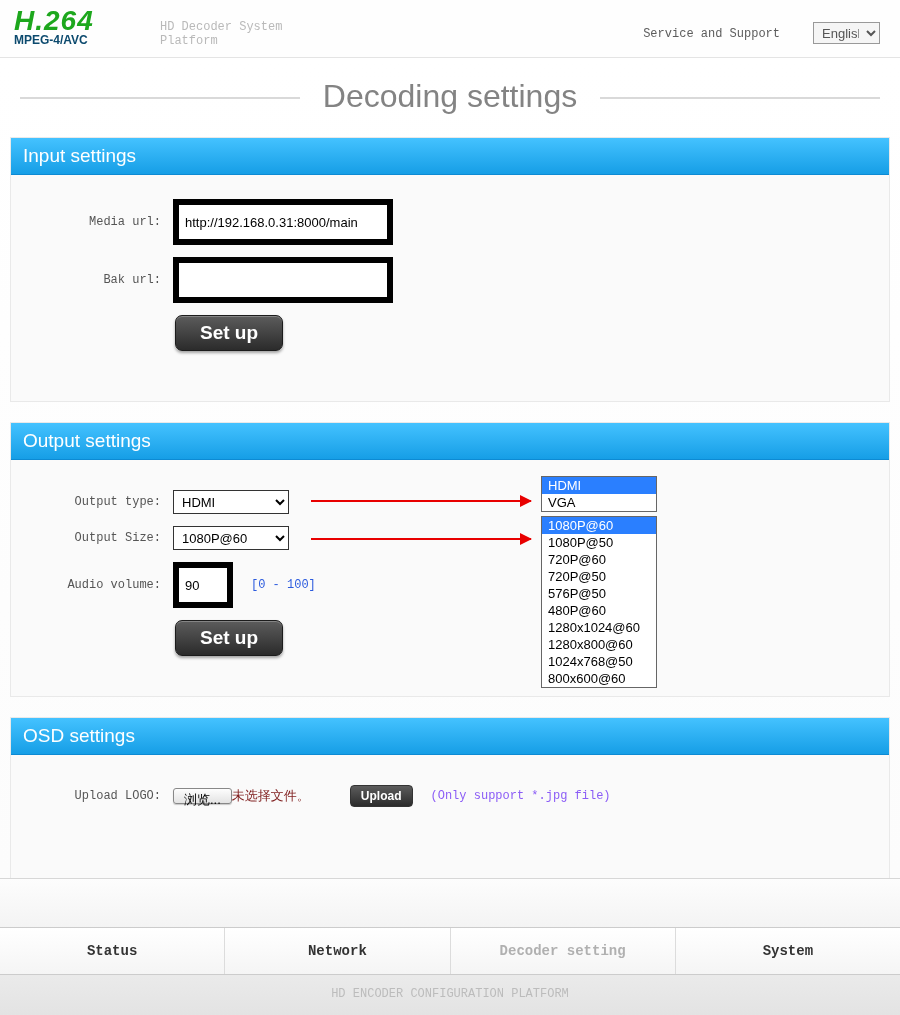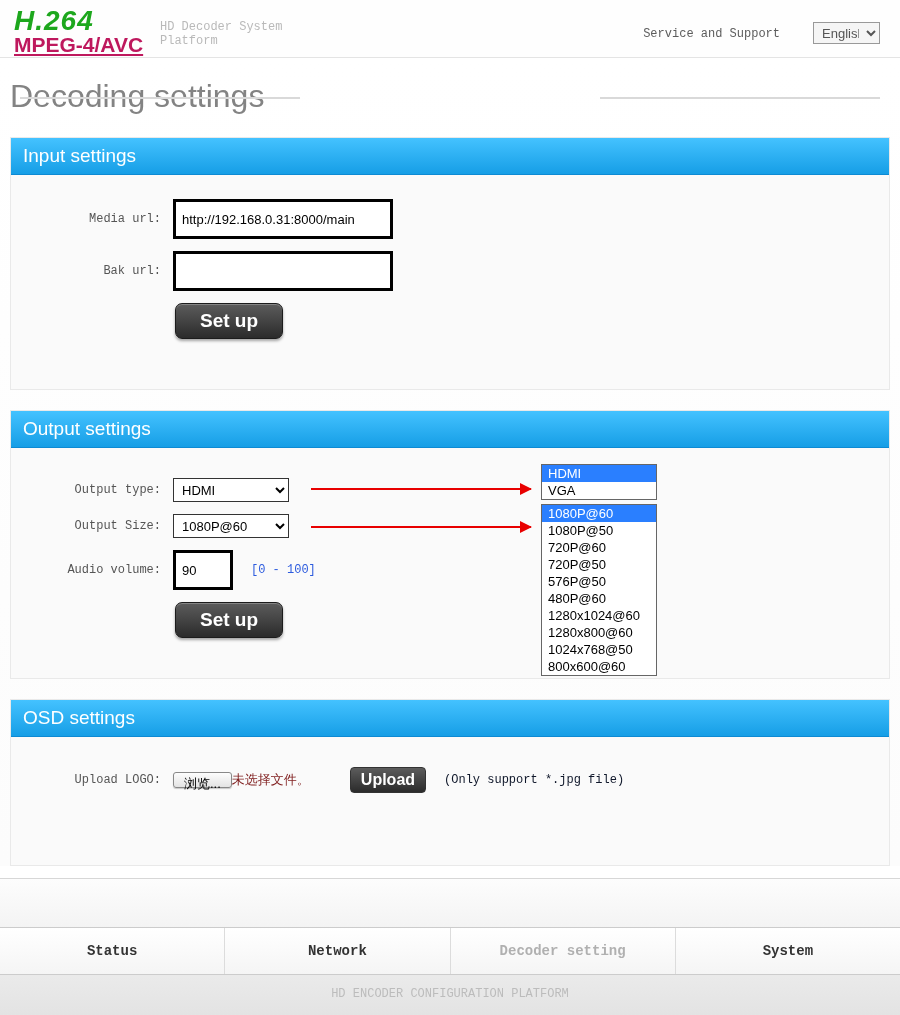--- a/index.html
+++ b/index.html
@@ -19,23 +19,22 @@
     background:#fefefe;
   }
   .logo { position:absolute; left:14px; top:5px; }
   .logo-line1 {
     font-family: Impact, "Arial Black", sans-serif;
     font-size:28px; font-weight:900; color:#1da71d; font-style:italic;
     letter-spacing:1px;
   }
   .logo-line2 {
     font-family: Impact, "Arial Black", sans-serif;
-    font-size:21px; font-weight:900; color:#be185d; letter-spacing:0;
+    font-size:12px; font-weight:900; color:#0c4a6e; letter-spacing:0;
     margin-top:-4px;
-    text-decoration:underline;
   }
   .logo-subtitle {
     position:absolute; left:160px; top:20px;
     font-size:12px; color:#b9b9b9; line-height:1.2; white-space:pre-line;
   }
   .service-link {
     position:absolute; right:120px; top:27px;
     font-size:12px; color:#5c5c5c;
   }
   .lang-select {
@@ -43,20 +42,21 @@
     border:1px solid #999; background:#f5f5f5;
     font-family:Arial, sans-serif; font-size:13px;
     width:67px; height:22px; padding:0 4px; color:#555;
   }
   
   .page {
     padding:6px 10px 0 10px;
     background:linear-gradient(to bottom,#fff 0,#fcfcfc 100%);
   }
   .page-title {
+    text-align:center;
     font-family:"Segoe UI Light","Segoe UI",Arial,sans-serif;
     font-size:32px; color:#838383; font-weight:300;
     margin:14px 0 22px 0;
     position:relative;
   }
   .page-title::before, .page-title::after {
     content:""; position:absolute; top:50%;
     width:280px; height:0; border-top:2px solid #d9d9d9;
   }
   .page-title::before { left:10px; }
@@ -79,21 +79,21 @@
   .p-input .panel-body { padding-bottom:50px; }
   .p-output .panel-body { padding-top:30px; padding-bottom:40px; min-height:230px; }
   .p-osd .panel-body { padding-top:30px; padding-bottom:60px; }
   
   .row { display:flex; align-items:center; margin-bottom:12px; }
   .row-label {
     width:150px; text-align:right; padding-right:12px;
     font-size:12px; color:#555;
   }
   .text-input {
-    border:3px solid #000000; height:38px; padding:17px 6px;
+    border:6px solid #000000; height:38px; padding:17px 6px;
     font-family:Arial, sans-serif; font-size:13px;
     background:#fff;
   }
   .text-input.wide { width:220px; }
   .text-input.small { width:60px; }
   .select-box {
     border:1px solid #333; height:24px; width:116px;
     font-family:Arial, sans-serif; font-size:13px; padding:0 4px;
     background:#fff;
   }
@@ -124,25 +124,25 @@
   .file-status {
     font-family:"Microsoft YaHei",SimSun,sans-serif;
     font-size:13px; color:#7f1d1d;
   }
   .upload-btn {
     margin-left:40px;
     display:inline-block;
     border:1px solid #333; border-radius:4px;
     background:linear-gradient(to bottom,#5c5c5c,#2b2b2b);
     color:#fff; font-family:Arial,sans-serif;
-    font-size:16px; font-weight:600; padding:3px 10px;
+    font-size:12px; font-weight:600; padding:3px 10px;
     cursor:pointer;
   }
   .osd-hint {
-    margin-left:18px; font-size:12px; color:#0f172a;
+    margin-left:18px; font-size:12px; color:#8b5cf6;
   }
   
   .popup {
     position:absolute; border:1px solid #666; background:#fff;
     font-family:Arial, sans-serif; font-size:13px;
     min-width:116px;
   }
   .popup .opt { padding:1px 6px; color:#000; white-space:nowrap; }
   .popup .opt.sel { background:#2a7fff; color:#fff; }
   

